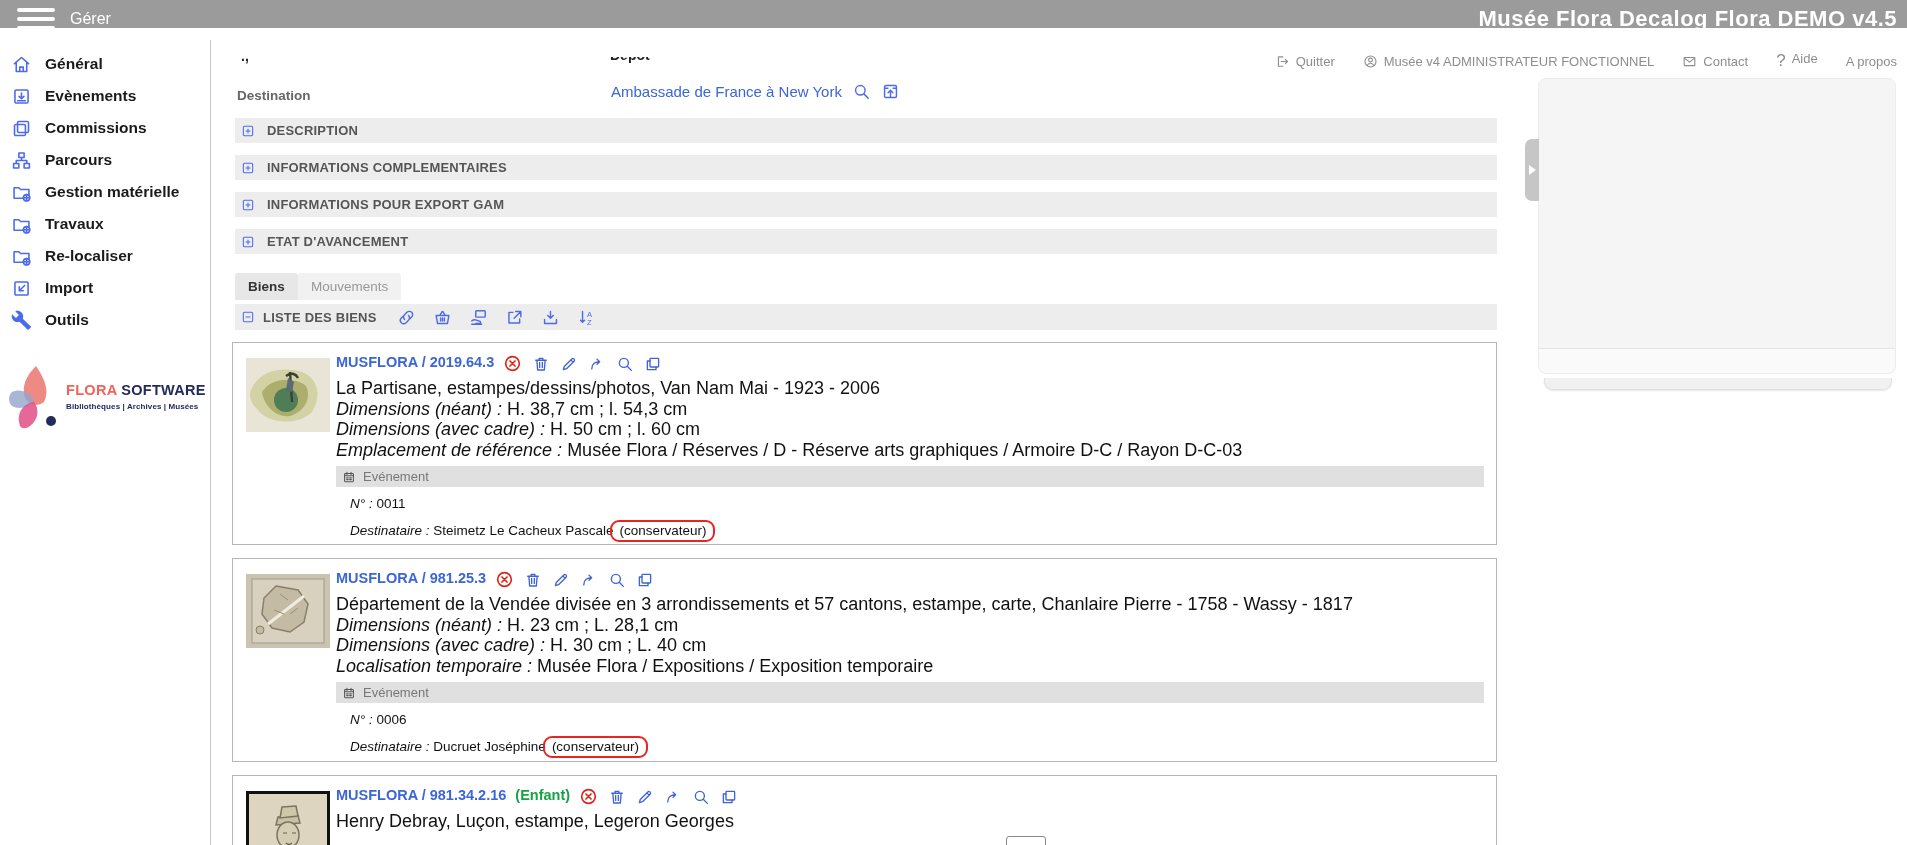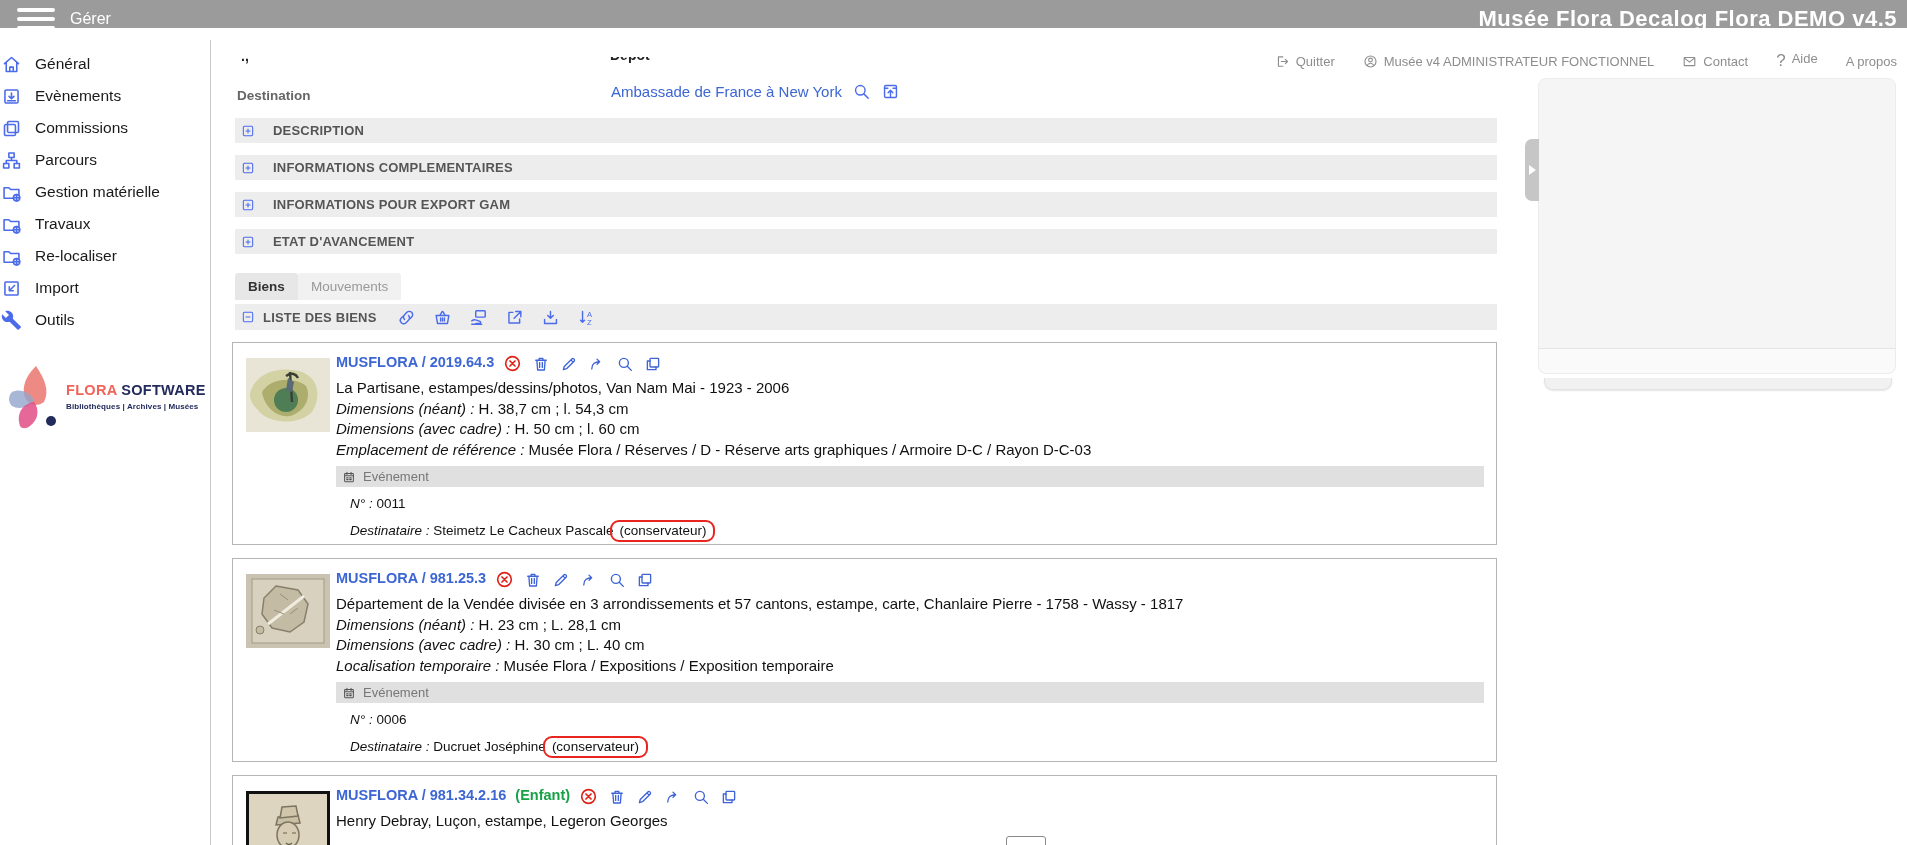--- a/index.html
+++ b/index.html
@@ -17,39 +17,39 @@
   
   .userbar{position:absolute;top:40px;left:211px;right:0;height:38px;background:#fff;}
   .userlinks{position:absolute;right:10px;top:11px;display:flex;gap:28px;align-items:center;
              color:#8d8d8d;font-size:13px;white-space:nowrap;}
   .userlinks .lk{display:flex;align-items:flex-start;gap:6px;cursor:pointer;}
   .userlinks svg{width:15px;height:15px;}
   .qmark{font-size:17px;color:#8d8d8d;}
   
   .sidebar{position:absolute;left:0;top:40px;width:210px;bottom:0;background:#fff;
            border-right:1px solid #c9c9c9;z-index:4;}
-  .side-item{display:flex;align-items:center;gap:13px;height:32px;padding-left:1px;
-             font-size:15.5px;color:#1a1a1a;cursor:pointer;}
+  .side-item{display:flex;align-items:center;gap:13px;height:32px;padding-left:11px;
+             font-size:15.5px;color:#1a1a1a;cursor:pointer;font-weight:bold;}
   .side-item svg{width:21px;height:21px;color:#4b6bea;flex:none;}
   .side-list{padding-top:8px;}
   .logo{position:absolute;left:6px;top:324px;display:flex;align-items:center;gap:4px;}
   .logo-texts{line-height:1.1;}
   .logo-brand{font-size:14.5px;font-weight:bold;letter-spacing:.3px;}
   .logo-brand .flora{color:#f0645a;} .logo-brand .softw{color:#232a5c;}
   .logo-sub{font-size:8px;font-weight:bold;color:#232a5c;margin-top:4px;letter-spacing:.1px;}
   
   .content{position:absolute;left:211px;top:40px;right:0;bottom:0;}
   .clip-partial{overflow:hidden;height:12px;}
   .clip-partial span{display:block;margin-top:-10px;font-size:14px;font-weight:bold;color:#222;}
   .dest-label{font-size:13.5px;color:#666;font-weight:bold;}
   .dest-row{display:flex;align-items:center;gap:10px;}
   .dest-link{color:#3c66d4;font-size:15px;cursor:pointer;}
   .dest-row svg{width:19px;height:19px;color:#4b6bea;cursor:pointer;}
   .secbar{left:24px;width:1262px;height:25px;background:#ededed;display:flex;
-          align-items:center;gap:18px;padding-left:6px;box-sizing:border-box;cursor:pointer;}
+          align-items:center;gap:12px;padding-left:6px;box-sizing:border-box;cursor:pointer;}
   .secbar svg{width:14px;height:14px;color:#4b6bea;flex:none;}
   .secbar .sec-label{font-size:13px;font-weight:bold;color:#555;letter-spacing:.2px;}
   .tab{position:absolute;height:27px;display:flex;align-items:center;padding:0 13px;
        font-size:13.5px;border-radius:3px 3px 0 0;cursor:pointer;box-sizing:border-box;}
   .tab-active{background:#e7e7e7;color:#333;font-weight:bold;}
   .tab-idle{background:#f1f1f1;color:#999;}
   .listbar{left:24px;width:1262px;height:26px;background:#ededed;display:flex;align-items:center;
            gap:8px;padding-left:6px;box-sizing:border-box;}
   .listbar .minus{width:14px;height:14px;color:#4b6bea;flex:none;cursor:pointer;}
   .listbar .lb-label{font-size:13px;font-weight:bold;color:#555;letter-spacing:.2px;}
@@ -59,21 +59,21 @@
   .card{position:absolute;left:21px;width:1265px;background:#fff;border:1px solid #b5b5b5;
         box-sizing:border-box;padding:9px 12px 10px;overflow:hidden;}
   .thumb{position:absolute;left:13px;top:15px;width:84px;height:74px;}
   .card-body{margin-left:91px;}
   .card-title{display:flex;align-items:flex-start;gap:9px;margin-top:2px;height:20px;}
   .ref{color:#3c66d4;font-size:14.5px;font-weight:bold;cursor:pointer;white-space:nowrap;}
   .child-tag{color:#17a245;font-size:14.5px;font-weight:bold;white-space:nowrap;}
   .act svg{width:18px;height:18px;color:#3e63d6;cursor:pointer;}
   .act .cancel{color:#e02318;width:19px;height:19px;stroke-width:2.1;}
   .acts{display:flex;gap:10px;align-items:center;}
-  .cline{font-size:15px;color:#111;line-height:20.5px;}
+  .cline{font-size:18px;color:#111;line-height:20.5px;}
   .clines{margin-top:4px;}
   .ilabel{font-style:italic;}
   .evband{margin-top:6px;height:21px;background:#e0e0e0;display:flex;align-items:center;gap:7px;
           padding-left:6px;box-sizing:border-box;}
   .evband svg{width:14px;height:14px;color:#555;}
   .evband .ev-label{font-size:13px;color:#777;}
   .evline{margin-left:14px;margin-top:9px;font-size:13.5px;color:#111;}
   .rolebox{display:inline-block;border:2px solid #e8251f;border-radius:9px;padding:1px 7px 2px;
            margin-left:0px;position:relative;left:-3px;}
   

